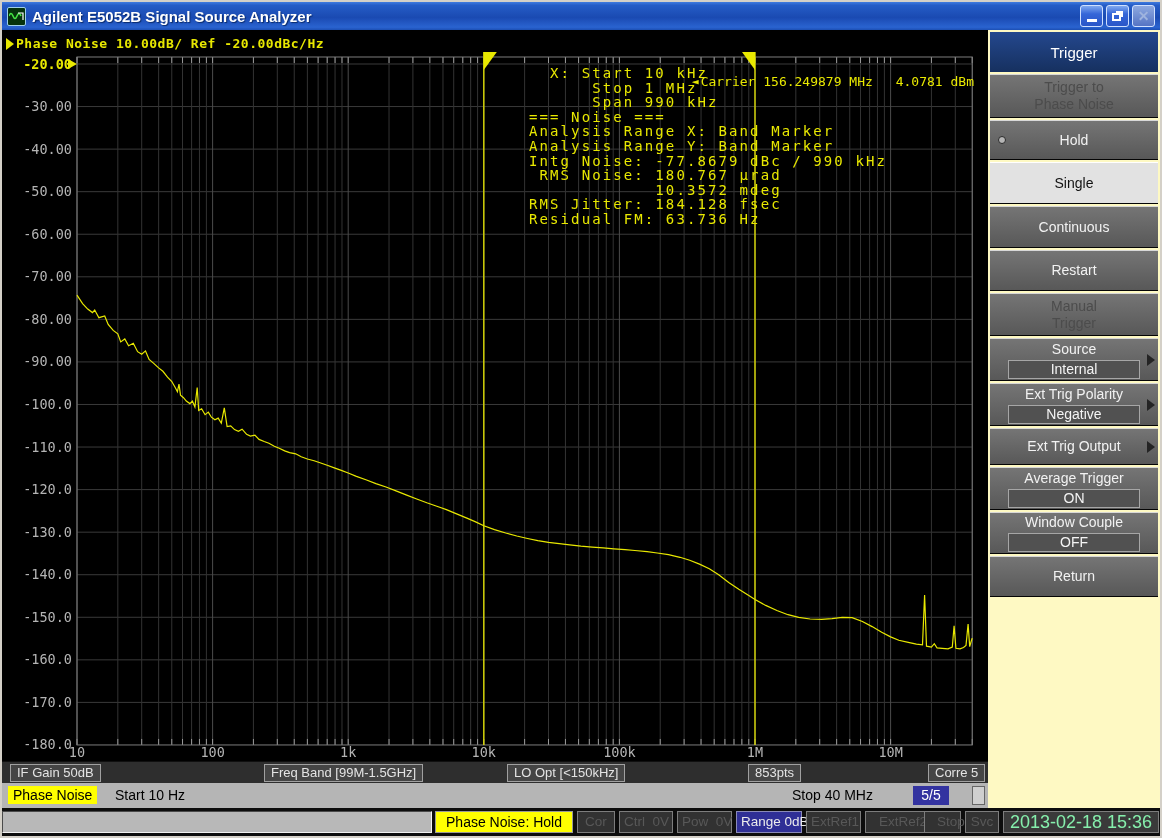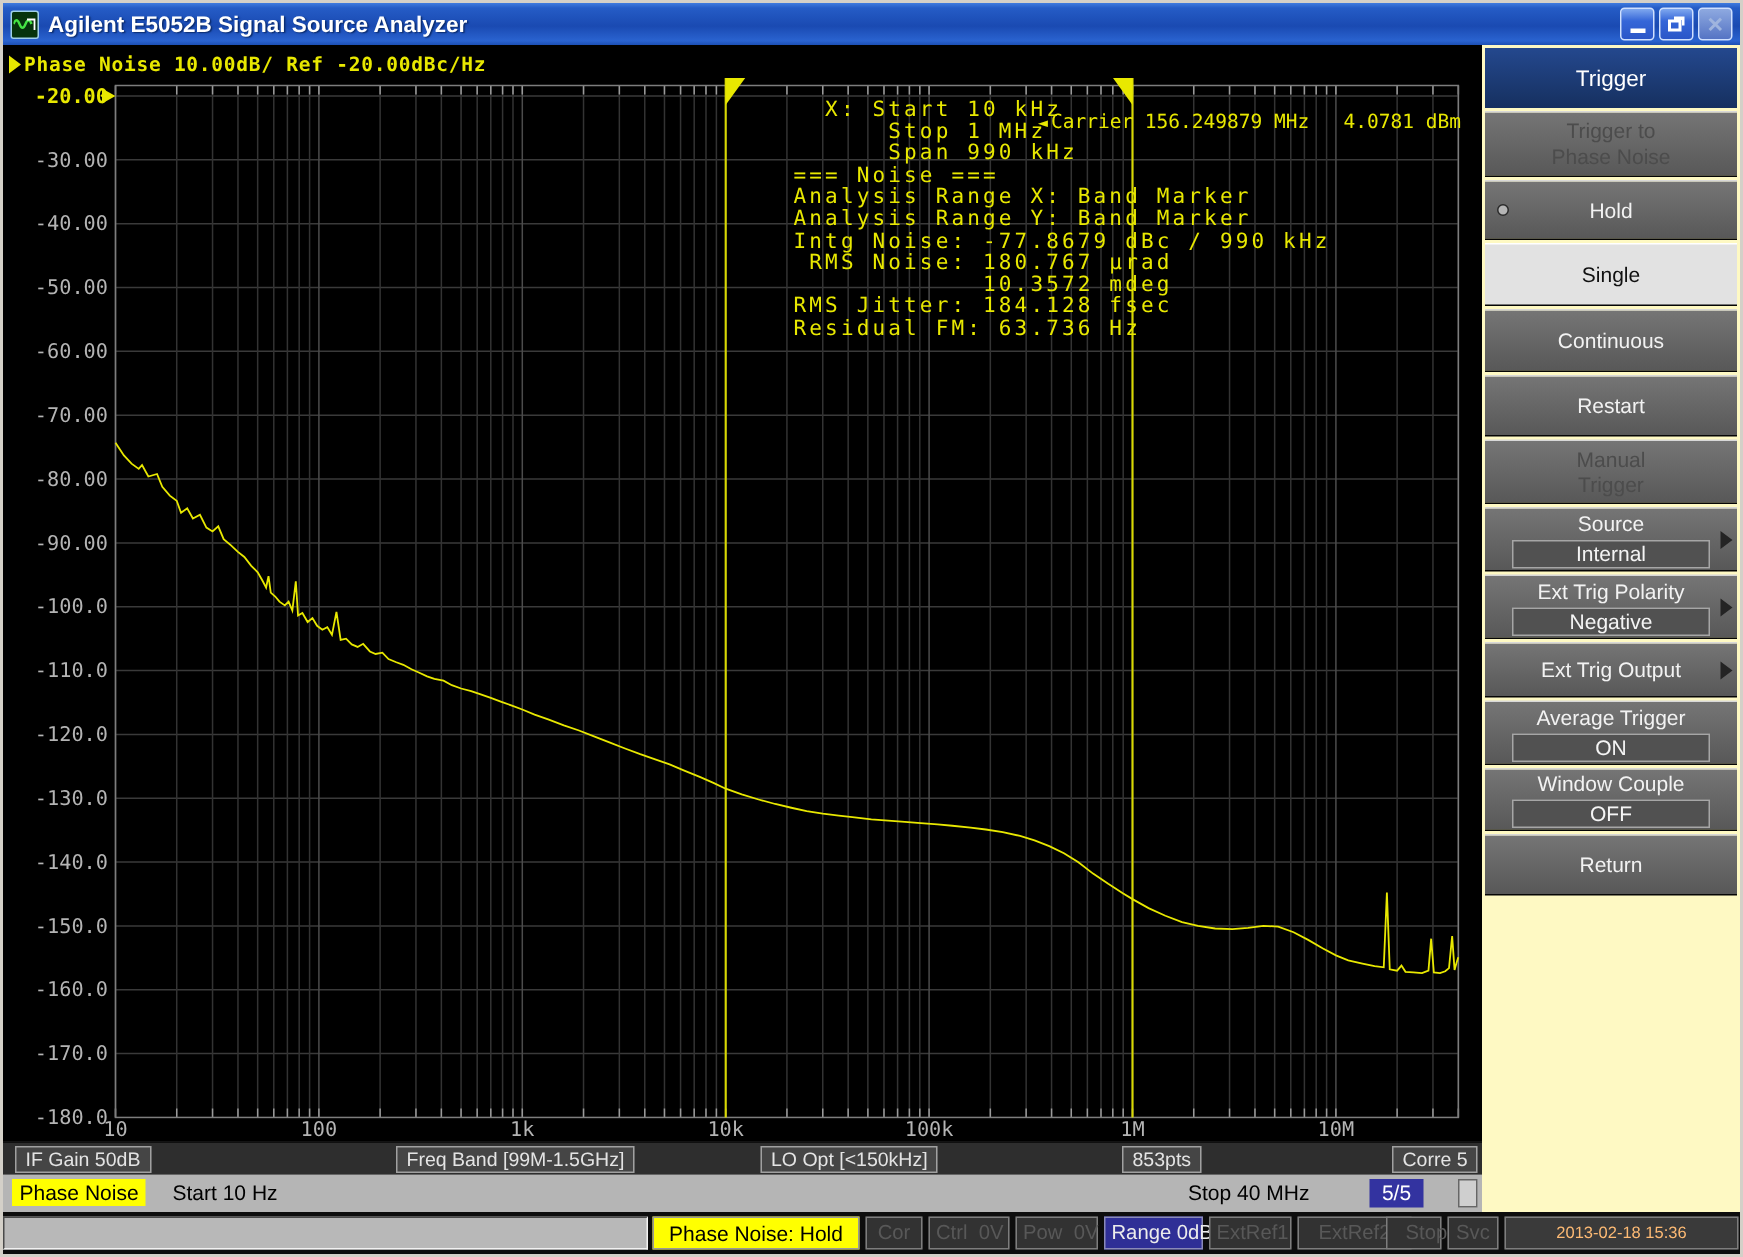--- a/index.html
+++ b/index.html
@@ -71,21 +71,21 @@
     border-left:8px solid #242424; border-top:6px solid transparent; border-bottom:6px solid transparent; }
 
   
   .statusbar { position:absolute; left:2px; top:808px; width:1158px; height:28px; background:#0d0d0d; }
   .msg-area { position:absolute; left:0; top:3px; width:430px; height:22px; background:#b8b8b8;
     border-top:1px solid #4a4a4a; border-left:1px solid #4a4a4a; border-bottom:1px solid #f2f2f2; border-right:1px solid #f2f2f2; }
   .st-box { position:absolute; top:3px; height:22px; font-size:13.5px; line-height:20px; text-align:center;
     background:#323232; border:1px solid #7d7d7d; color:#585858; white-space:pre; padding:0 4px; }
   .st-box.mode { background:#ffff00; color:#000; font-size:14px; border-color:#999; }
   .st-box.attn { background:#2f2f96; color:#ececec; border-color:#8a8ab8; }
-  .st-box.datetime { background:#3a3a3a; color:#fdba74; font-size:11px; }
+  .st-box.datetime { background:#3a3a3a; color:#86efac; font-size:18px; }
 </style>
 </head>
 <body>
 
 <div class="titlebar">
   <div class="app-icon">
     <svg width="15" height="11" viewBox="0 0 15 11">
         <path d="M0 5 Q2 0 4 5 T8 5 T12 5" fill="none" stroke="#44e344" stroke-width="1.6"></path>
         <path d="M9 2 L14 2 L14 9" fill="none" stroke="#fff" stroke-width="1.2"></path>
       </svg>

